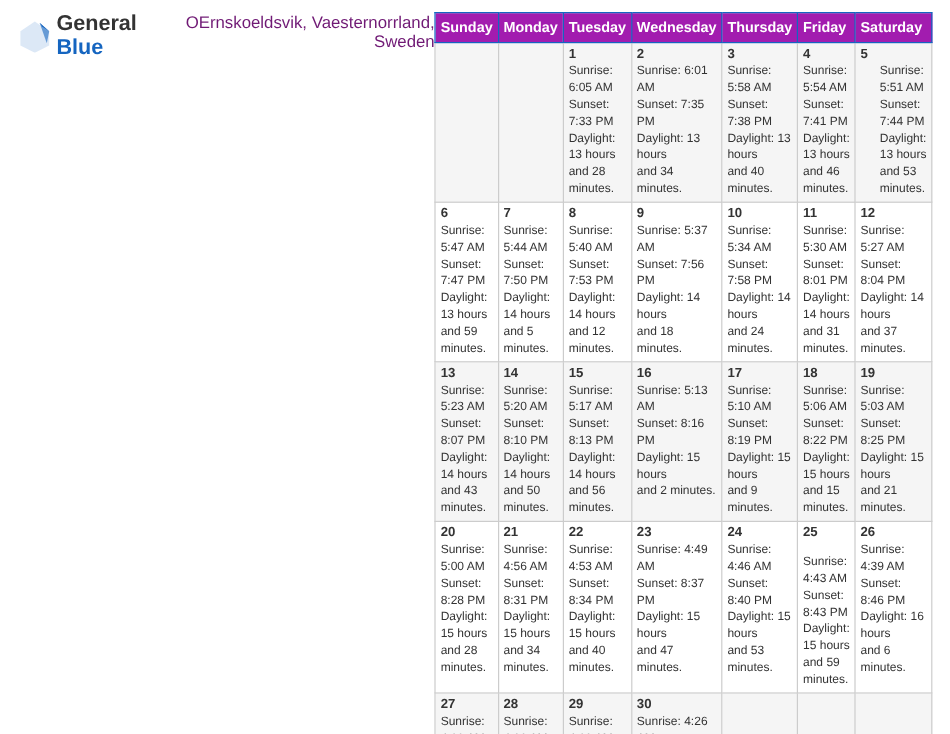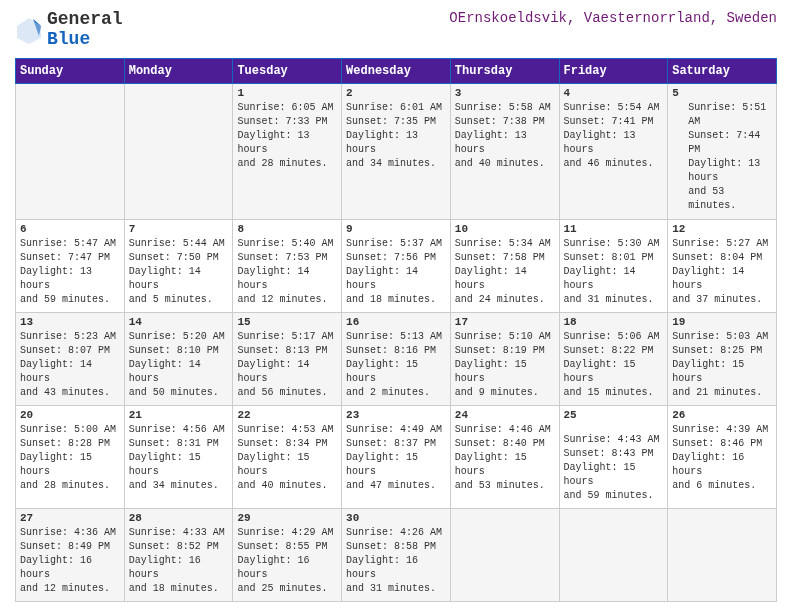--- a/index.html
+++ b/index.html
@@ -8,22 +8,20 @@
       background: #fff;
       width: 792px;
       height: 612px;
       overflow: hidden;
     }
     .page {
       width: 792px;
       height: 612px;
       padding: 10px 15px;
       display: flex;
-      flex-direction: column;
-      font-family: Liberation Mono, monospace;
     }
     .header {
       display: flex;
       justify-content: space-between;
       align-items: flex-start;
       margin-bottom: 8px;
     }
     .logo {
       display: flex;
       align-items: center;
@@ -52,21 +50,21 @@
       font-size: 14px;
       font-weight: normal;
       color: #701a75;
     }
     .calendar {
       width: 100%;
       border-collapse: collapse;
       flex: 1;
     }
     .calendar thead th {
-      background-color: #4c1d95;
+      background-color: #a21caf;
       color: #fff;
       font-size: 12px;
       font-weight: bold;
       padding: 5px 4px;
       text-align: left;
       border: 1px solid #1565c0;
     }
     .calendar tbody td {
       border: 1px solid #ccc;
       vertical-align: top;

